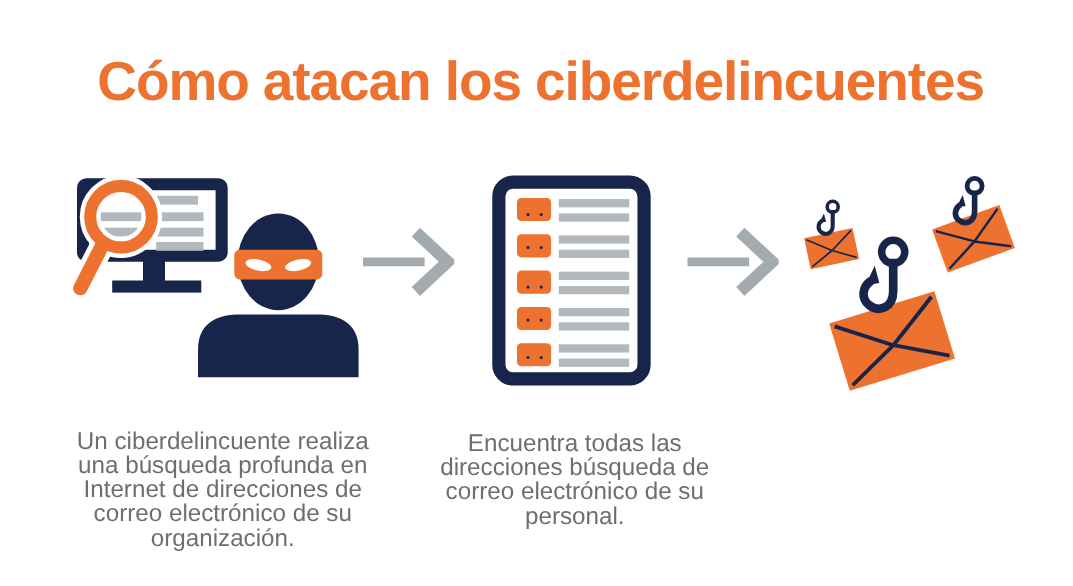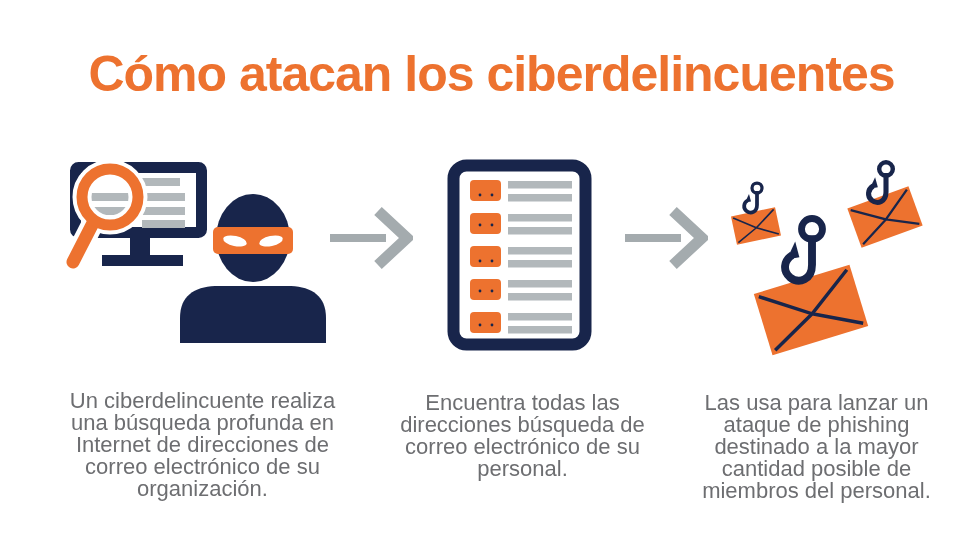--- a/index.html
+++ b/index.html
@@ -155,19 +155,14 @@
 
   <p class="caption cap1">Un ciberdelincuente realiza
 una búsqueda profunda en
 Internet de direcciones de
 correo electrónico de su
 organización.</p>
   <p class="caption cap2">Encuentra todas las
 direcciones búsqueda de
 correo electrónico de su
 personal.</p>
-  <p class="caption cap3">Las usa para lanzar un
-ataque de phishing
-destinado a la mayor
-cantidad posible de
-miembros del personal.</p>
 
 </div>
 
 </body></html>

